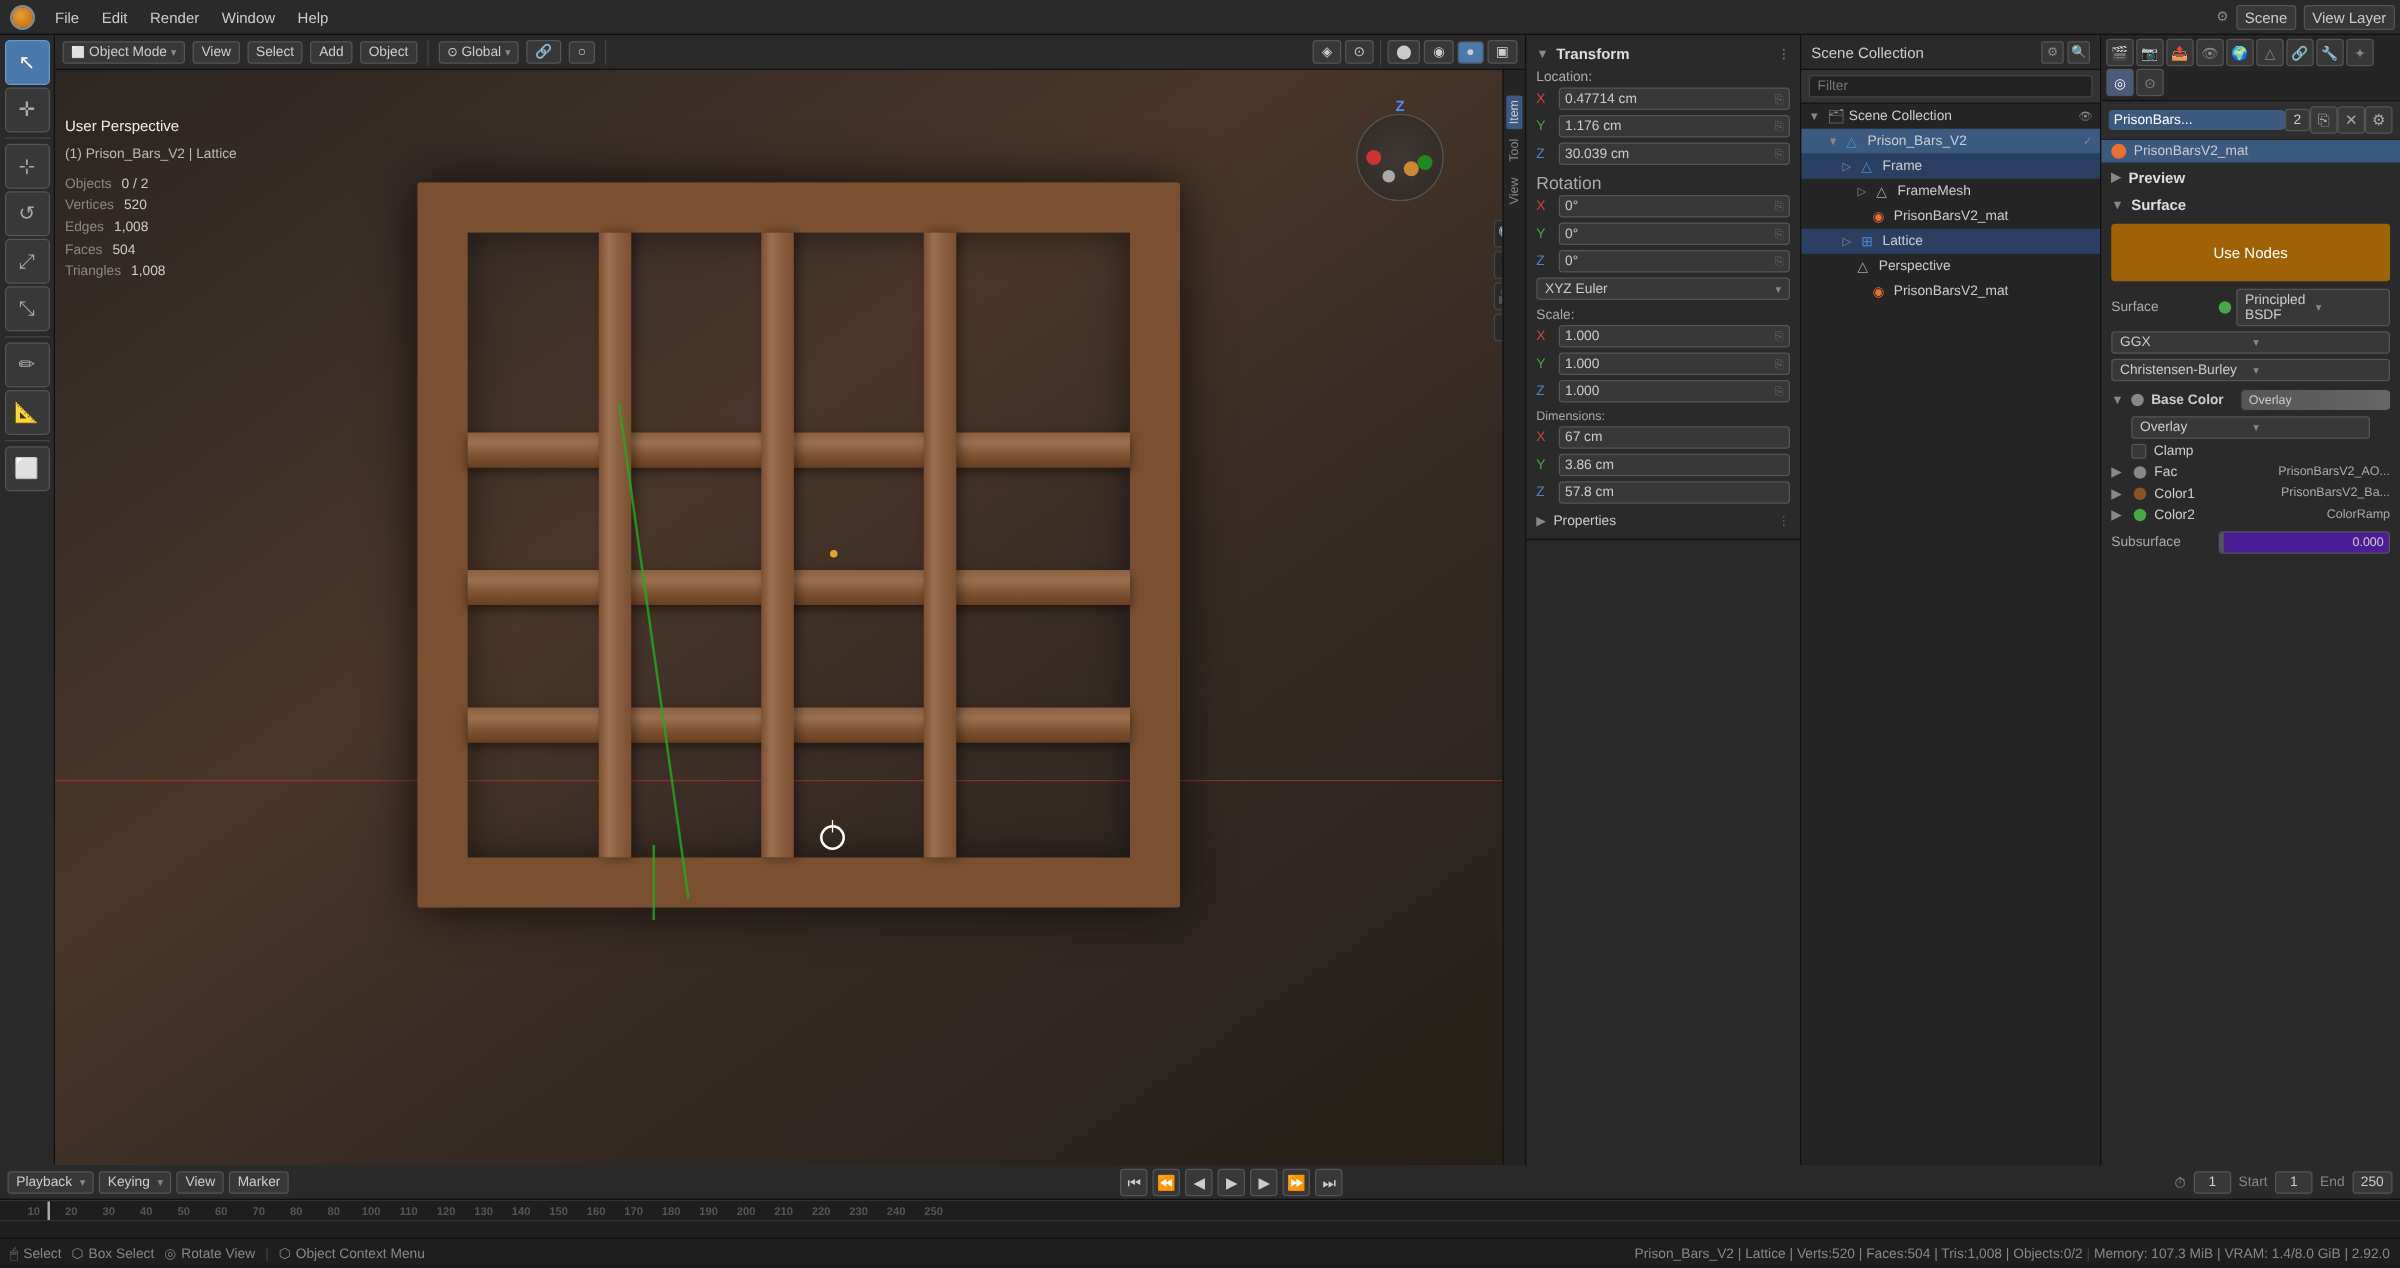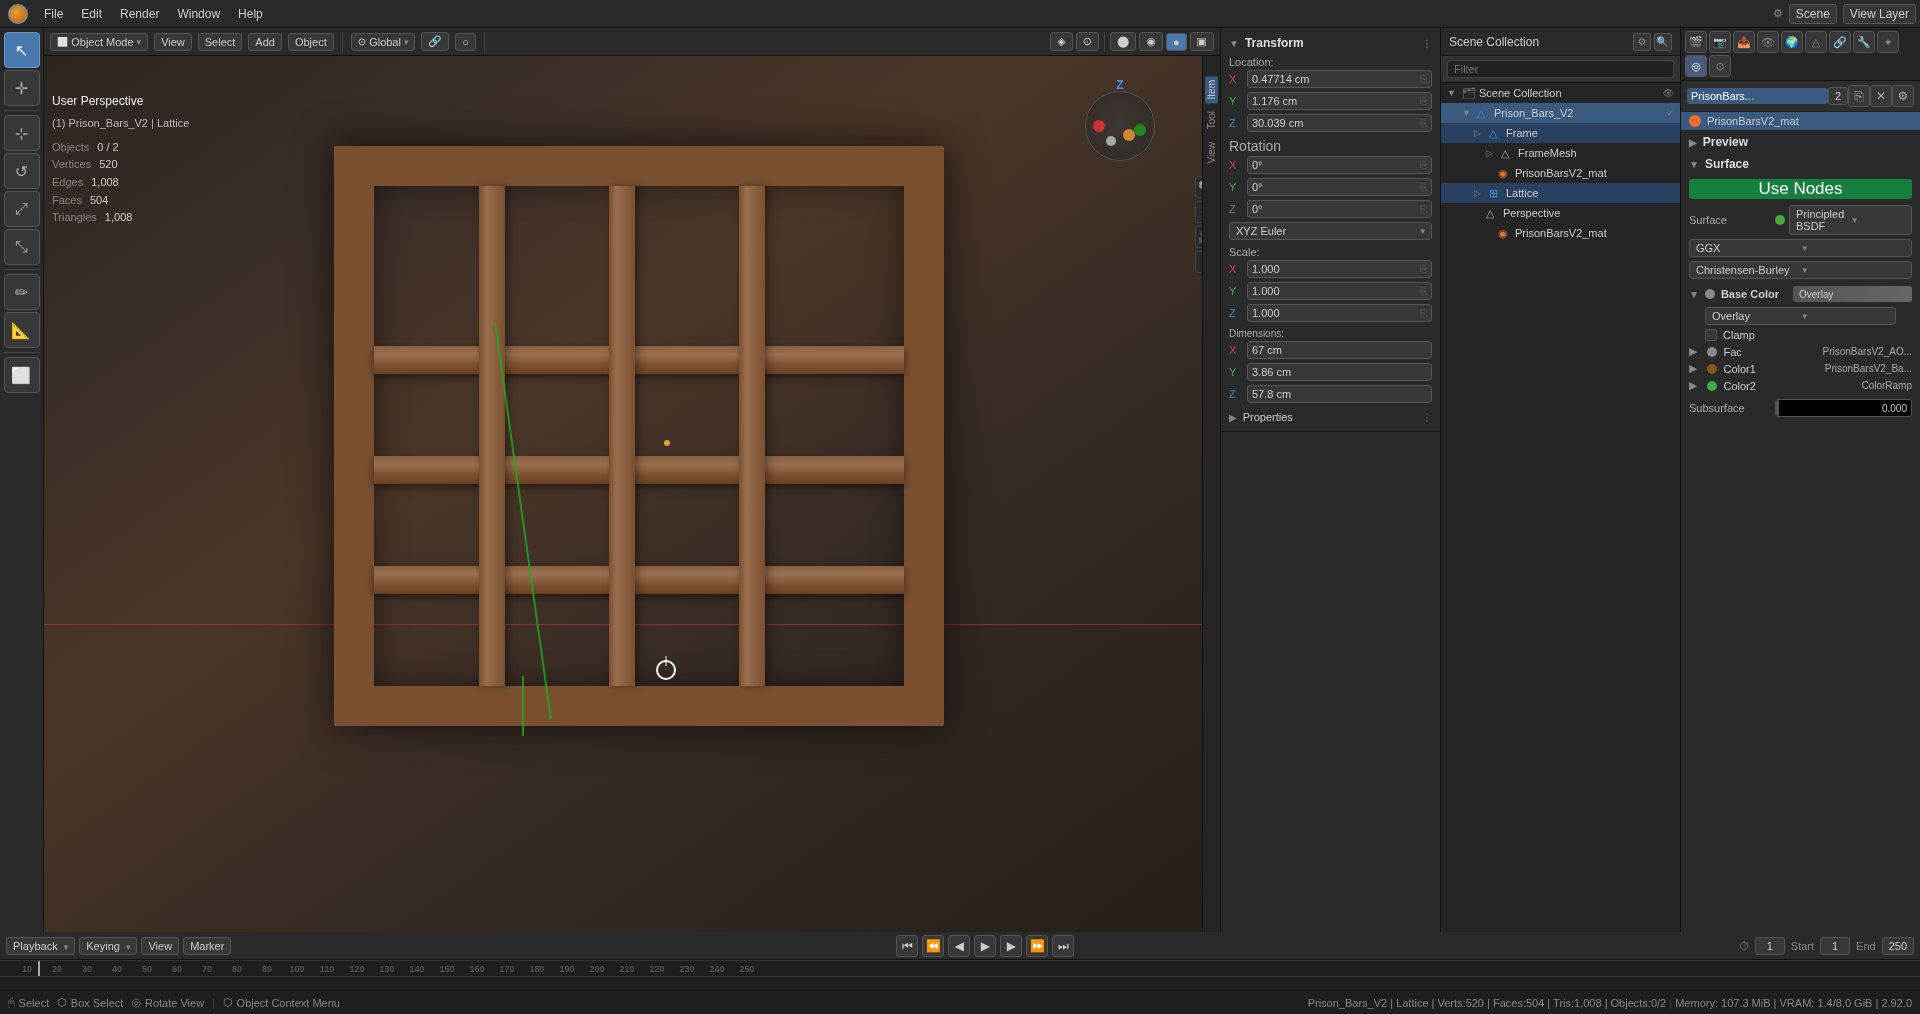--- a/index.html
+++ b/index.html
@@ -408,26 +408,26 @@
     }
     .mat-prop-row {
       display: flex;
       align-items: center;
       padding: 2px 0;
       gap: 6px;
       font-size: 11px;
     }
     .mat-prop-label { color: #aaa; min-width: 80px; }
     .mat-btn-blue {
-      background: #15803d;
+      background: #a16207;
       border: none;
       border-radius: 3px;
       color: #fff;
-      padding: 0 8px;
-      font-size: 17px;
+      padding: 16px 8px;
+      font-size: 12px;
       cursor: pointer;
       width: 100%;
       text-align: center;
     }
 
     
     .color-channel-row {
       display: flex;
       align-items: center;
       padding: 2px 8px;
@@ -474,21 +474,21 @@
     .subsurface-row {
       display: flex;
       align-items: center;
       padding: 3px 8px;
       gap: 6px;
     }
     .ss-label { color: #aaa; font-size: 11px; min-width: 80px; }
     .ss-slider {
       flex: 1;
       height: 18px;
-      background: #000000;
+      background: #4c1d95;
       border: 1px solid #555;
       border-radius: 3px;
       position: relative;
     }
     .ss-slider-fill {
       height: 100%;
       width: 2%;
       background: #555;
       border-radius: 3px 0 0 3px;
     }

